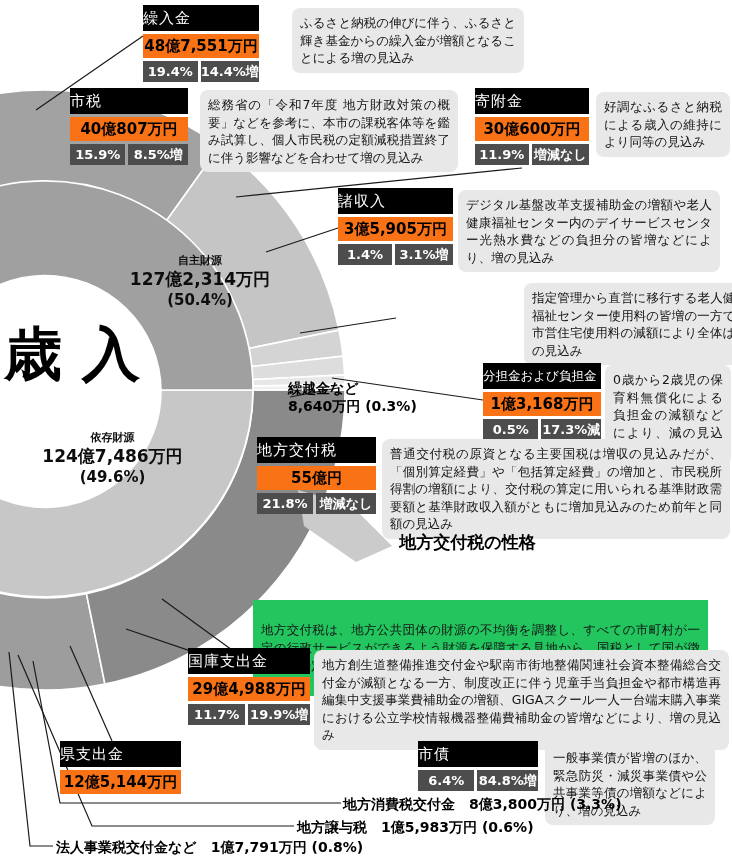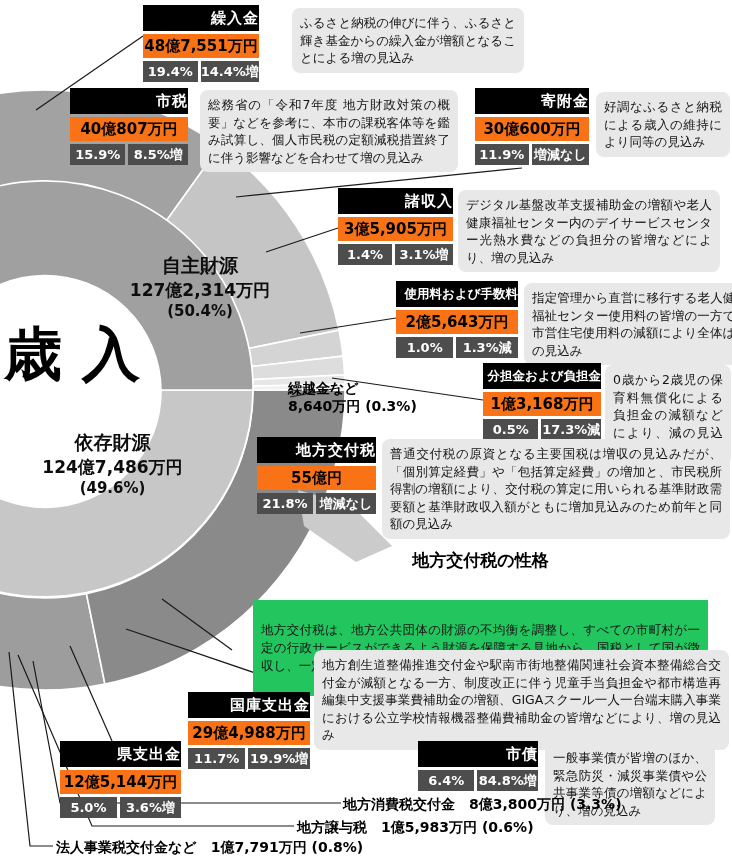--- a/index.html
+++ b/index.html
@@ -1,38 +1,38 @@
 <!DOCTYPE html>
 <html><head>
 <meta charset="utf-8">
 <style>
   html,body{margin:0;padding:0;background:#fff;}
   body{width:732px;height:857px;position:relative;overflow:hidden;
        font-family:"DejaVu Sans","Liberation Sans",sans-serif;color:#111;}
   #stage{position:absolute;inset:0;width:732px;height:857px;}
   svg#donut{position:absolute;left:0;top:0;pointer-events:none;}
   .cat-box{position:absolute;}
-  .hdr{background:#000;color:#fff;font-weight:bold;font-size:15px;line-height:26px;height:26px;
-       text-align:right;letter-spacing:1px;white-space:nowrap;overflow:hidden;}
+  .hdr{background:#000;color:#fff;font-weight:normal;font-size:15px;line-height:26px;height:26px;
+       text-align:left;letter-spacing:1px;white-space:nowrap;overflow:hidden;}
   .hdr-s{font-size:12.5px;letter-spacing:0;}
   .amt{background:#f97316;color:#000;font-weight:bold;font-size:15px;line-height:24px;height:24px;
        text-align:center;margin-top:3px;white-space:nowrap;}
   .pcts{display:flex;gap:3px;margin-top:3px;border-radius:10px;}
   .pct{background:#4d4d4d;color:#fff;font-weight:bold;font-size:13px;line-height:21px;height:21px;
        text-align:center;white-space:nowrap;}
   .pct.l{flex:0 0 47%;}
   .pct.r{flex:1;}
   .desc{position:absolute;background:#e8e8e8;color:#141414;font-size:12.5px;line-height:1.4;
         padding:6px 8px;box-sizing:border-box;text-align:justify;border-radius:8px;}
   .big-title{position:absolute;left:4px;top:316px;font-size:58px;font-weight:900;letter-spacing:20px;
         color:#000;white-space:nowrap;
         text-shadow:-3px -3px 0 #fff,3px -3px 0 #fff,-3px 3px 0 #fff,3px 3px 0 #fff,
                     0 -3px 0 #fff,0 3px 0 #fff,-3px 0 0 #fff,3px 0 0 #fff;}
   .grp{position:absolute;text-align:center;font-weight:bold;color:#0d0d0d;}
-  .grp .g1{font-size:19px;}
+  .grp .g1{font-size:11px;}
   .grp .g2{font-size:17px;white-space:nowrap;}
   .grp .g3{font-size:15px;}
   .float-lbl{position:absolute;font-weight:bold;font-size:14px;color:#000;white-space:nowrap;}
   .note-title{position:absolute;font-size:17px;font-weight:bold;text-align:center;color:#000;}
   .note-body{position:absolute;background:#22c55e;color:#141414;font-size:12.5px;line-height:1.45;
         padding:21px 8px;box-sizing:border-box;text-align:justify;margin-top:44px;}
 </style>
 </head>
 <body>
 
@@ -118,28 +118,20 @@
   <div class="cat-box" style="left:338px;top:188px;width:115px;">
     <div class="hdr">諸収入</div>
     <div class="amt">3億5,905万円</div>
     <div class="pcts">
       <div class="pct l">1.4%</div>
       <div class="pct r">3.1%増</div>
     </div>
   </div>
   <div class="desc" style="left:458px;top:190px;width:262px;">デジタル基盤改革支援補助金の増額や老人健康福祉センター内のデイサービスセンター光熱水費などの負担分の皆増などにより、増の見込み</div>
 
-  <div class="cat-box" style="left:396px;top:281px;width:122px;">
-    <div class="hdr hdr-s">使用料および手数料</div>
-    <div class="amt">2億5,643万円</div>
-    <div class="pcts">
-      <div class="pct l">1.0%</div>
-      <div class="pct r">1.3%減</div>
-    </div>
-  </div>
   <div class="desc" style="left:524px;top:283px;width:232px;">指定管理から直営に移行する老人健康福祉センター使用料の皆増の一方で、市営住宅使用料の減額により全体は減の見込み</div>
 
   <div class="cat-box" style="left:483px;top:363px;width:118px;">
     <div class="hdr hdr-s">分担金および負担金</div>
     <div class="amt">1億3,168万円</div>
     <div class="pcts">
       <div class="pct l">0.5%</div>
       <div class="pct r">17.3%減</div>
     </div>
   </div>
@@ -153,40 +145,36 @@
   <div class="cat-box" style="left:257px;top:437px;width:119px;">
     <div class="hdr">地方交付税</div>
     <div class="amt">55億円</div>
     <div class="pcts">
       <div class="pct l">21.8%</div>
       <div class="pct r">増減なし</div>
     </div>
   </div>
   <div class="desc" style="left:382px;top:439px;width:348px;">普通交付税の原資となる主要国税は増収の見込みだが、「個別算定経費」や「包括算定経費」の増加と、市民税所得割の増額により、交付税の算定に用いられる基準財政需要額と基準財政収入額がともに増加見込みのため前年と同額の見込み</div>
 
-  <div class="note-title" style="left:253px;top:531px;width:455px;margin-top:18px;">地方交付税の性格</div>
+  <div class="note-title" style="left:240px;top:531px;width:455px;">地方交付税の性格</div>
   <div class="note-body" style="left:253px;top:556px;width:455px;">地方交付税は、地方公共団体の財源の不均衡を調整し、すべての市町村が一定の行政サービスができるよう財源を保障する見地から、国税として国が徴収し、一定の合理的な基準によって市町村に再配分するものです。</div>
 
-  <div class="cat-box" style="left:188px;top:648px;width:122px;margin-top:44px;">
+  <div class="cat-box" style="left:188px;top:648px;width:122px;">
     <div class="hdr">国庫支出金</div>
     <div class="amt">29億4,988万円</div>
     <div class="pcts">
       <div class="pct l">11.7%</div>
       <div class="pct r">19.9%増</div>
     </div>
   </div>
   <div class="desc" style="left:314px;top:650px;width:415px;">地方創生道整備推進交付金や駅南市街地整備関連社会資本整備総合交付金が減額となる一方、制度改正に伴う児童手当負担金や都市構造再編集中支援事業費補助金の増額、GIGAスクール一人一台端末購入事業における公立学校情報機器整備費補助金の皆増などにより、増の見込み</div>
 
   <div class="cat-box" style="left:60px;top:741px;width:121px;">
     <div class="hdr">県支出金</div>
     <div class="amt">12億5,144万円</div>
-    <div class="pcts">
-      <div class="pct l">5.0%</div>
-      <div class="pct r">3.6%増</div>
-    </div>
   </div>
 
   <div class="cat-box" style="left:418px;top:741px;width:120px;">
     <div class="hdr">市債</div>
     <div class="pcts">
       <div class="pct l">6.4%</div>
       <div class="pct r">84.8%増</div>
     </div>
   </div>
   <div class="desc" style="left:545px;top:743px;width:170px;">一般事業債が皆増のほか、緊急防災・減災事業債や公共事業等債の増額などにより、増の見込み</div>

